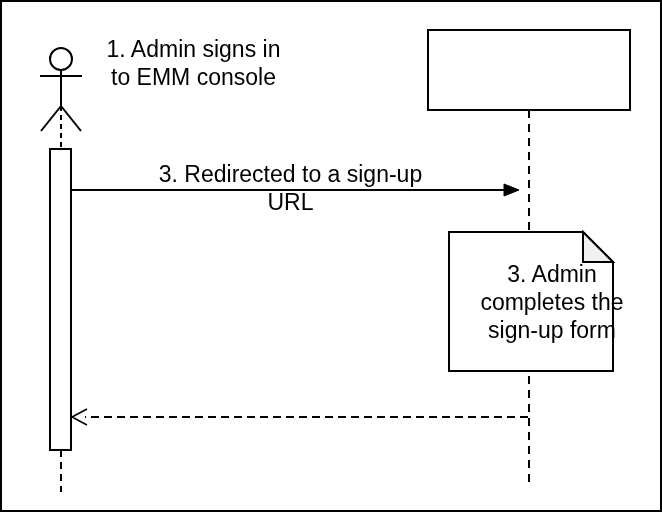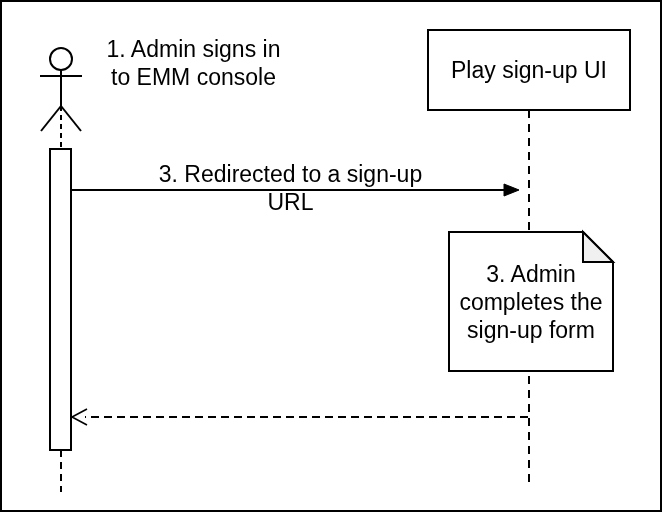--- a/index.html
+++ b/index.html
@@ -66,21 +66,20 @@
 
     <g>
       <line x1="528" y1="417" x2="85" y2="417" stroke="#000000" stroke-width="2" stroke-dasharray="8,5"></line>
       <path d="M 87 409 L 72 417 L 87 425" fill="none" stroke="#000000" stroke-width="1.6"></path>
     </g>
   </svg>
 
   <div class="label" style="left:83px; top:35px; width:221px;">1. Admin signs in
 to EMM console</div>
 
-  <div class="label flex-center" style="left:428px; top:30px; width:202px; height:80px;">Play sign-up UI</div>
 
   <div class="label" style="left:140px; top:160px; width:301px;">3. Redirected to a sign-up URL</div>
 
-  <div class="label flex-center" style="left:449px; top:232px; width:164px; height:139px;">3. Admin
+  <div class="label flex-center" style="left:449px; top:232px; width:164px; height:139px;padding-left:21px;">3. Admin
 completes the
 sign-up form</div>
 
 </div>
 
 </body></html>

